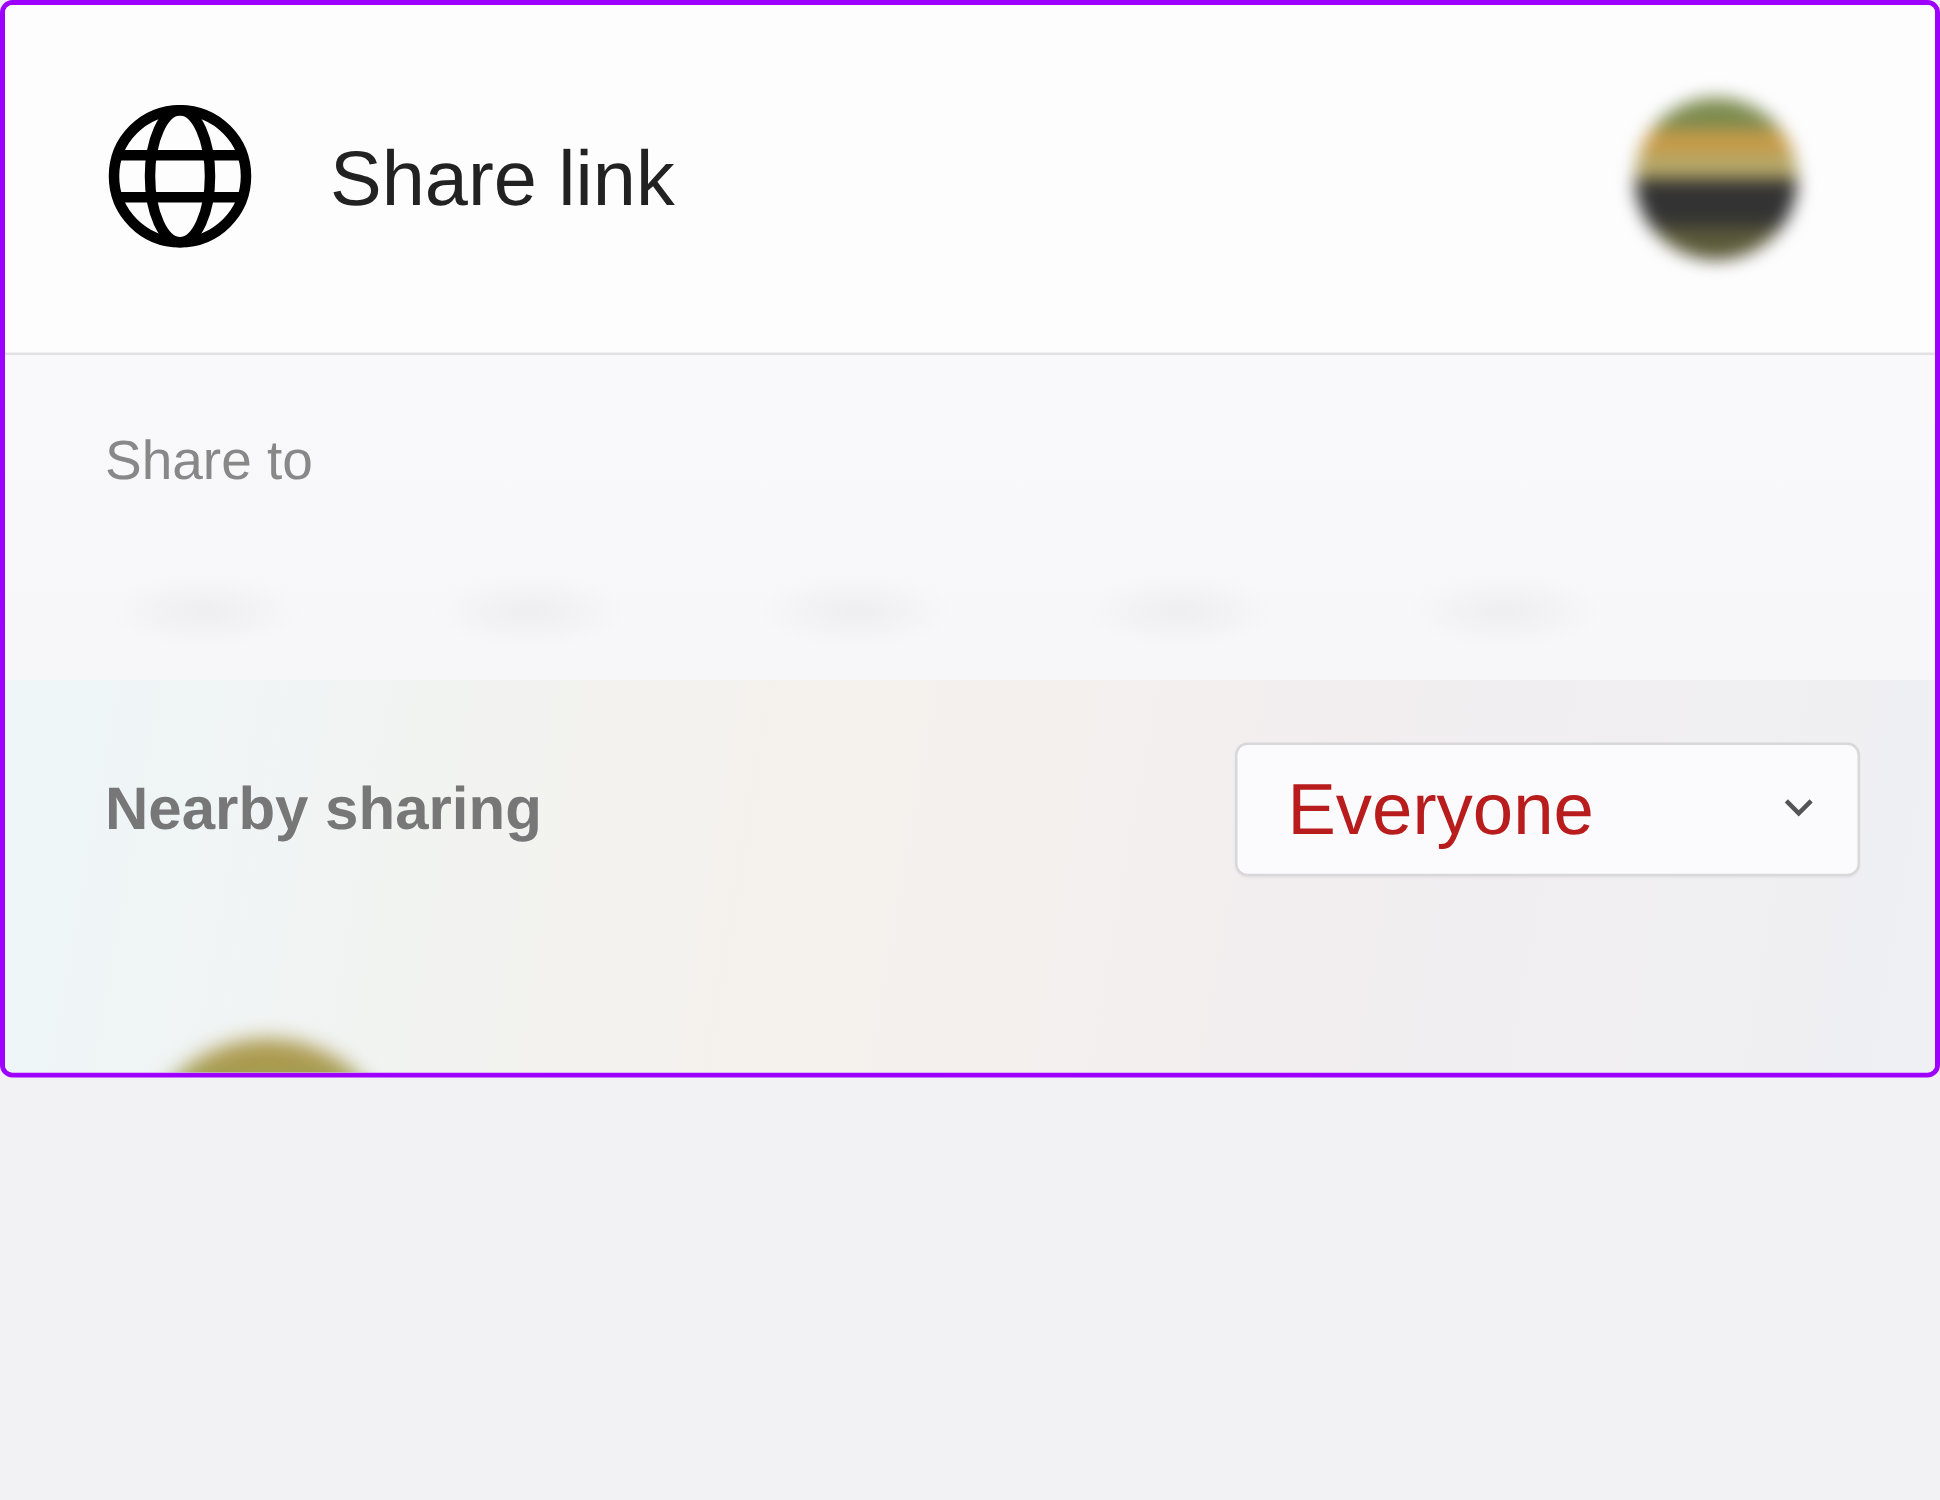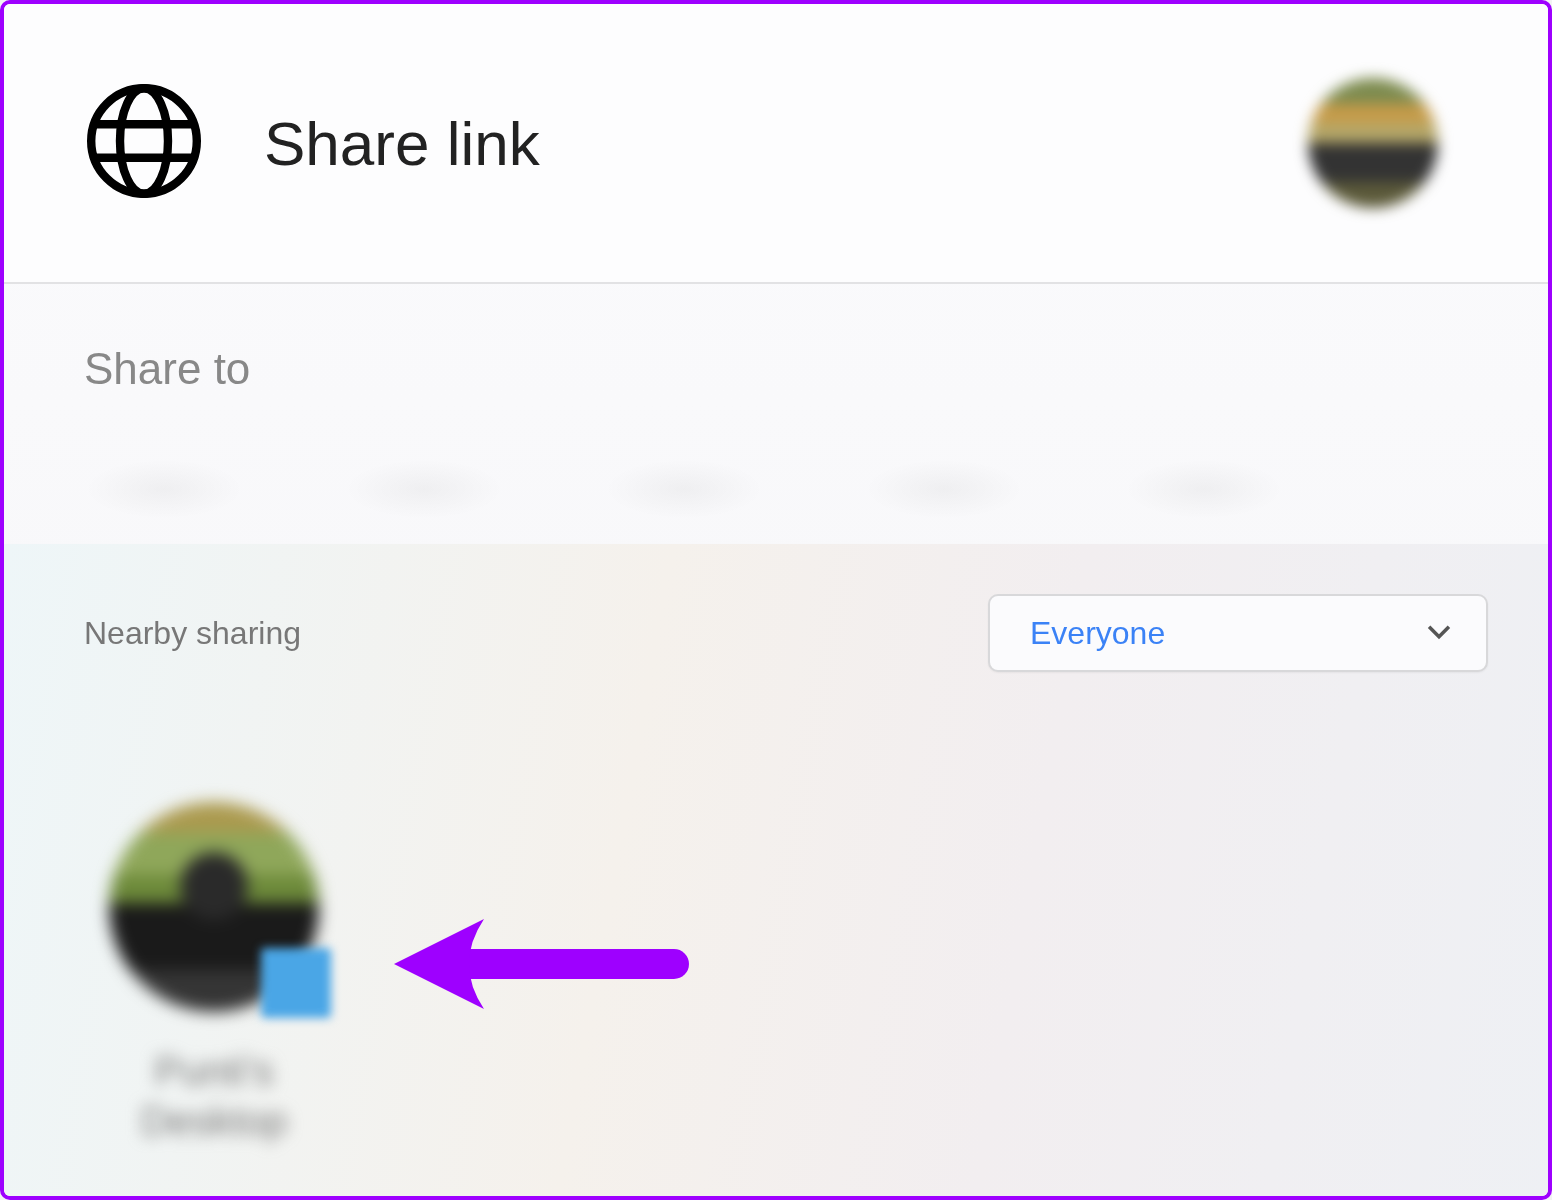--- a/index.html
+++ b/index.html
@@ -5,21 +5,21 @@
     * { margin: 0; padding: 0; box-sizing: border-box; }
     body {
       font-family: "Segoe UI", -apple-system, sans-serif;
       width: 1552px;
       height: 1200px;
       background: #f2f2f4;
       overflow: hidden;
     }
     .frame {
       width: 1552px;
-      height: 1200px;
+      height: 862px;
       border: 4px solid #9e00ff;
       border-radius: 10px;
       background: linear-gradient(to bottom,#fbfbfd 0%,#f5f5f7 100%);
       position: relative;
       overflow: hidden;
     }
     .header {
       height: 280px;
       display: flex;
       align-items: center;
@@ -78,38 +78,38 @@
       background: linear-gradient(100deg,#eef6f8 0%,#f5f1ec 40%,#f2eef0 65%,#eef0f4 100%);
       padding: 50px 60px 120px 80px;
       min-height: 700px;
     }
     .nearby-header {
       display: flex;
       align-items: center;
       margin-bottom: 130px;
     }
     .nearby-title {
-      font-size: 32px;
+      font-size: 48px;
       color: #777;
-      font-weight: 400;
+      font-weight: 700;
     }
     .dropdown {
       display: flex;
       align-items: center;
       background: #fbfbfd;
       border: 2px solid #d8d8da;
       border-radius: 10px;
       padding: 18px 30px 18px 40px;
       cursor: pointer;
       min-width: 500px;
       box-shadow: 0 1px 2px rgba(0,0,0,0.05);
     }
     .dropdown-label {
-      font-size: 32px;
-      color: #3b82f6;
+      font-size: 58px;
+      color: #b91c1c;
       text-align: center;
     }
     .dropdown-chevron { margin-left:auto; padding-left:60px; }
     .dropdown-chevron svg { width:34px; height:34px; stroke:#555; stroke-width:2.5; fill:none; }
 
     .device-row {
       display: flex;
       align-items: center;
       gap: 80px;
     }

